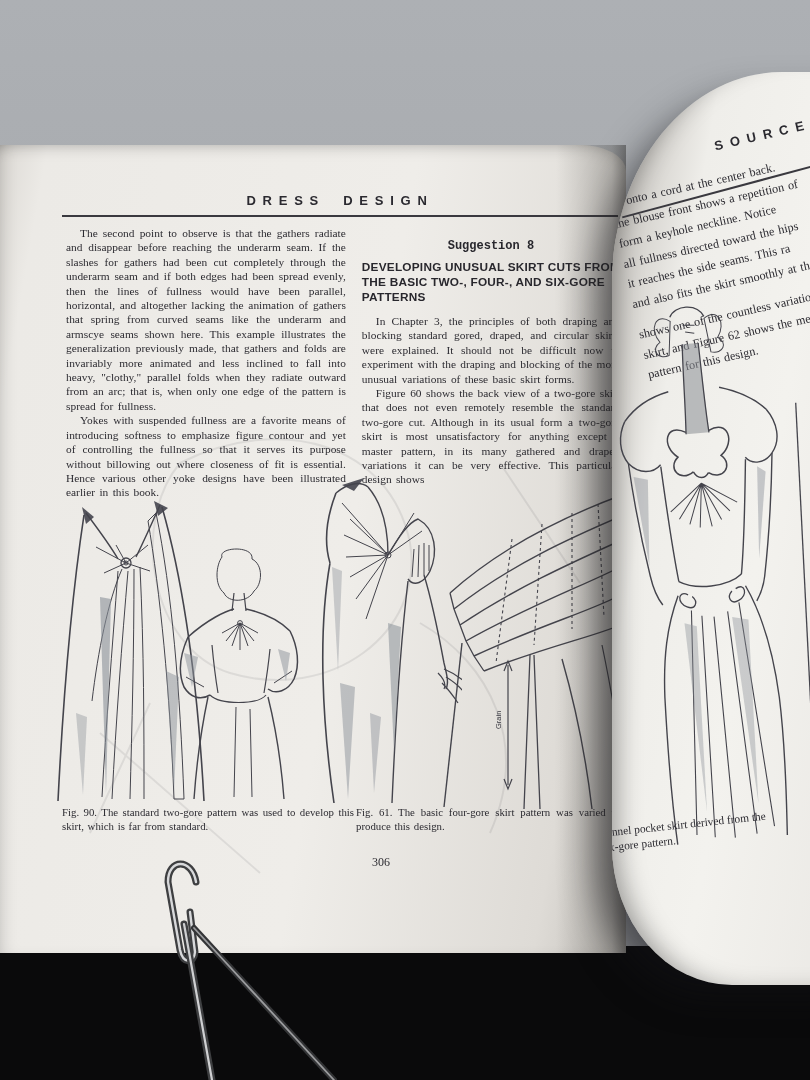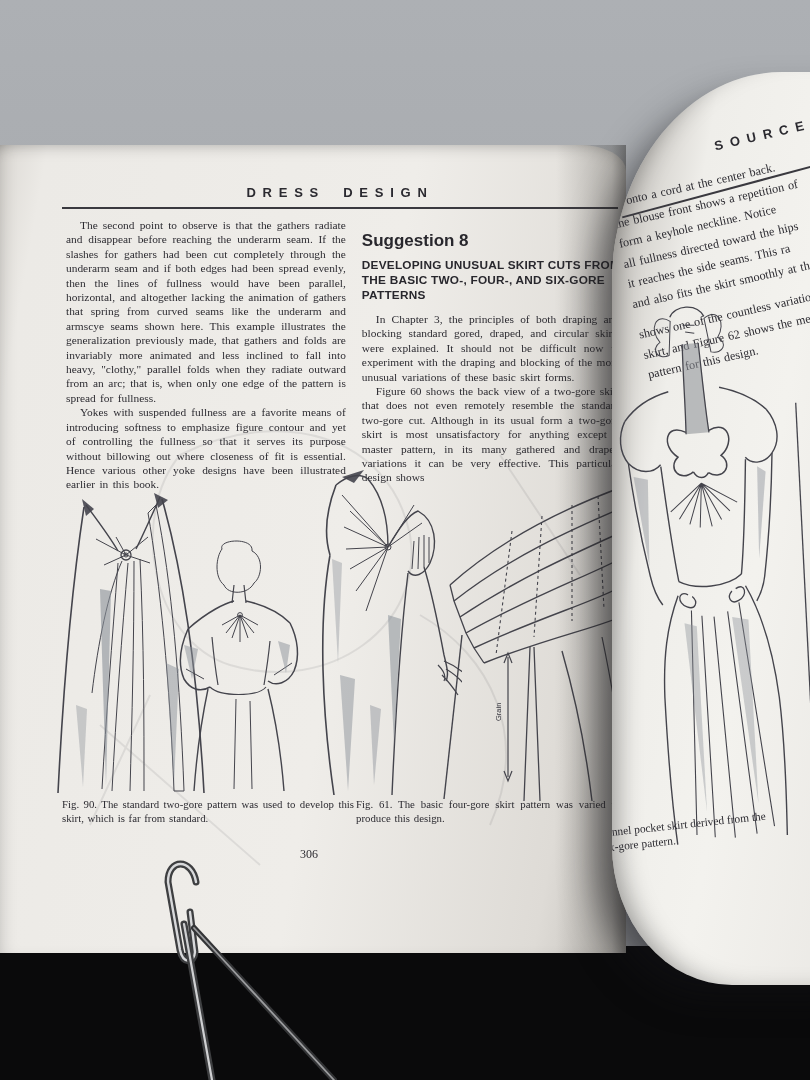--- a/index.html
+++ b/index.html
@@ -8,37 +8,37 @@
          font-family:"Liberation Serif", serif;}
   
   .table-fg{position:absolute;left:0;top:946px;width:810px;height:134px;background:#0a0a0b;z-index:1;}
   
   .left-page{position:absolute;left:-6px;top:145px;width:632px;height:808px;z-index:2;
     background:linear-gradient(100deg,#dad7d2 0%,#eceae6 7%,#efede9 55%,#dedbd6 88%,#c2bfba 100%);
     border-radius:6px 46px 0 0 / 6px 26px 0 0;
     box-shadow:inset 0 12px 16px -12px rgba(0,0,0,.25), inset 16px 0 20px -14px rgba(0,0,0,.3);}
   .gutter-shade{position:absolute;right:0;top:0;width:70px;height:100%;
     background:linear-gradient(90deg,rgba(60,58,54,0) 0%,rgba(60,58,54,.28) 80%,rgba(40,38,35,.45) 100%);}
-  .lp-inner{position:absolute;left:6px;top:0;width:626px;height:100%;color:#27262c;}
+  .lp-inner{position:absolute;left:6px;top:8px;width:626px;height:100%;color:#27262c;}
   .page-header{position:absolute;left:62px;top:40px;width:556px;text-align:center;
     font-family:"Liberation Sans",sans-serif;font-weight:bold;font-size:13px;
     letter-spacing:.52em;word-spacing:.6em;color:#2b2a30;}
   .header-rule{position:absolute;left:62px;top:62px;width:556px;height:2px;background:#3a393f;}
   .columns{position:absolute;left:66px;top:73px;width:554px;display:flex;}
   .colL{width:284px;margin-right:16px;}
   .colR{width:262px;padding-top:13px;}
   .bodytext{font-size:11.4px;line-height:14.4px;text-align:justify;word-spacing:1.5px;color:#2c2b31;}
   .bodytext p{margin:0;text-indent:14px;}
-  .sugg{font-family:Liberation Sans, sans-serif;font-weight:bold;font-size:17px;
-    text-align:left;margin:0 0 7px 0;color:#28272d;}
+  .sugg{font-family:Liberation Mono, monospace;font-weight:bold;font-size:12px;
+    text-align:center;margin:0 0 7px 0;color:#28272d;}
   .subhead{font-family:"Liberation Sans",sans-serif;font-weight:bold;font-size:11.8px;
     line-height:15px;letter-spacing:.02em;margin:0 0 9px 0;color:#28272d;}
   .caption{position:absolute;font-size:10.8px;line-height:13.5px;text-align:justify;
     word-spacing:1px;color:#2c2b31;}
-  .pageno{position:absolute;left:300px;top:702px;width:90px;text-align:left;font-size:12px;color:#2c2b31;}
+  .pageno{position:absolute;left:300px;top:702px;width:90px;text-align:right;font-size:12px;color:#2c2b31;}
   .sketch{position:absolute;}
   .sketch path,.sketch line,.sketch circle{fill:none;stroke:#44444c;}
   .ghost{opacity:.10;}
   
   .right-page{position:absolute;left:612px;top:72px;width:260px;height:913px;z-index:3;overflow:hidden;
     background:linear-gradient(100deg,#8f8c88 0%,#c8c5c0 6%,#efeeea 26%,#f3f2ee 55%,#e9e7e3 100%);
     border-radius:170px 0 0 120px / 210px 0 0 140px;
     box-shadow:-22px 18px 34px -6px rgba(18,18,22,.55), inset 20px -6px 26px -16px rgba(0,0,0,.38);}
   .rp-header{position:absolute;left:100px;top:44px;width:200px;
     font-family:"Liberation Sans",sans-serif;font-weight:bold;font-size:13px;

